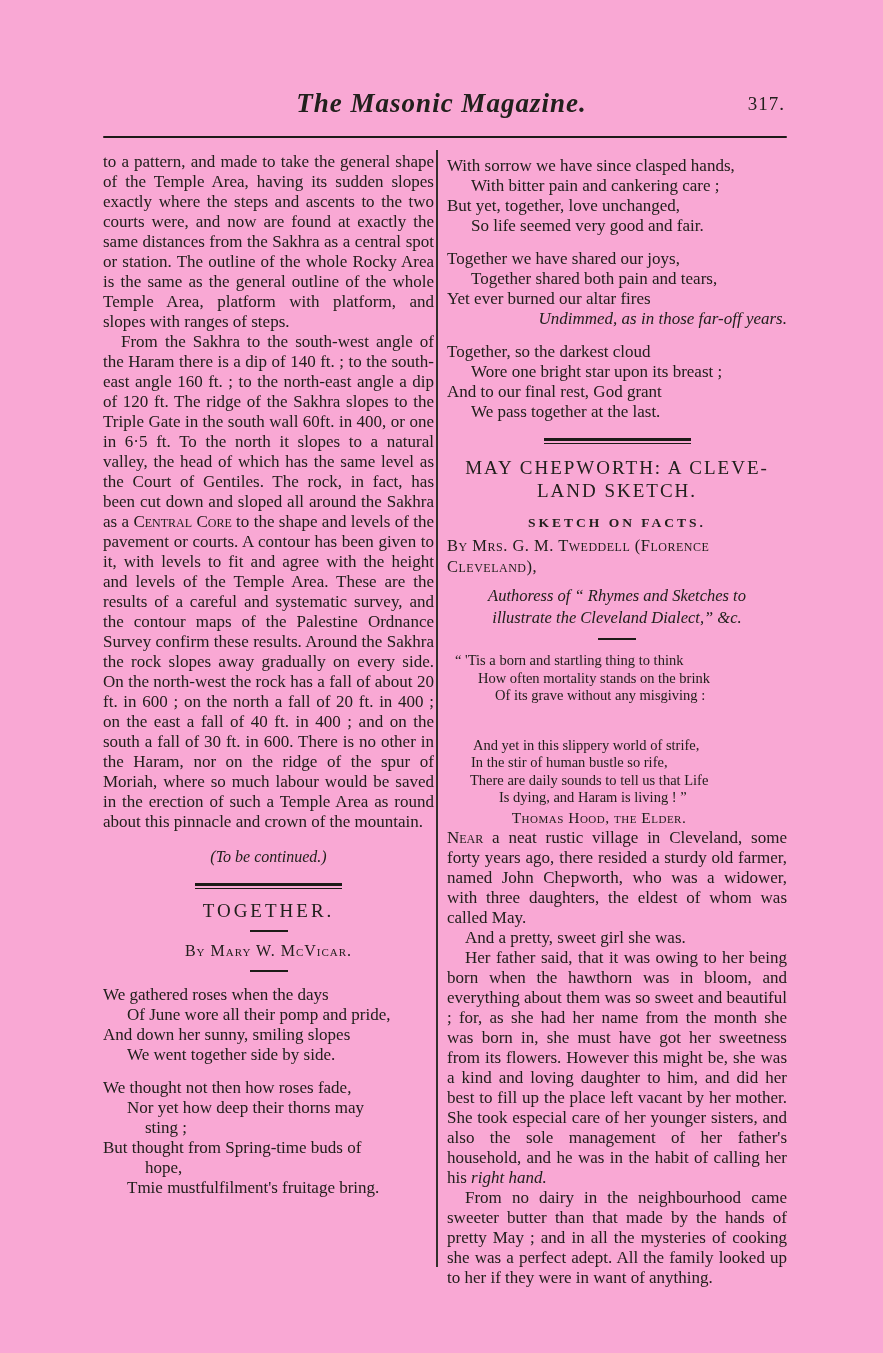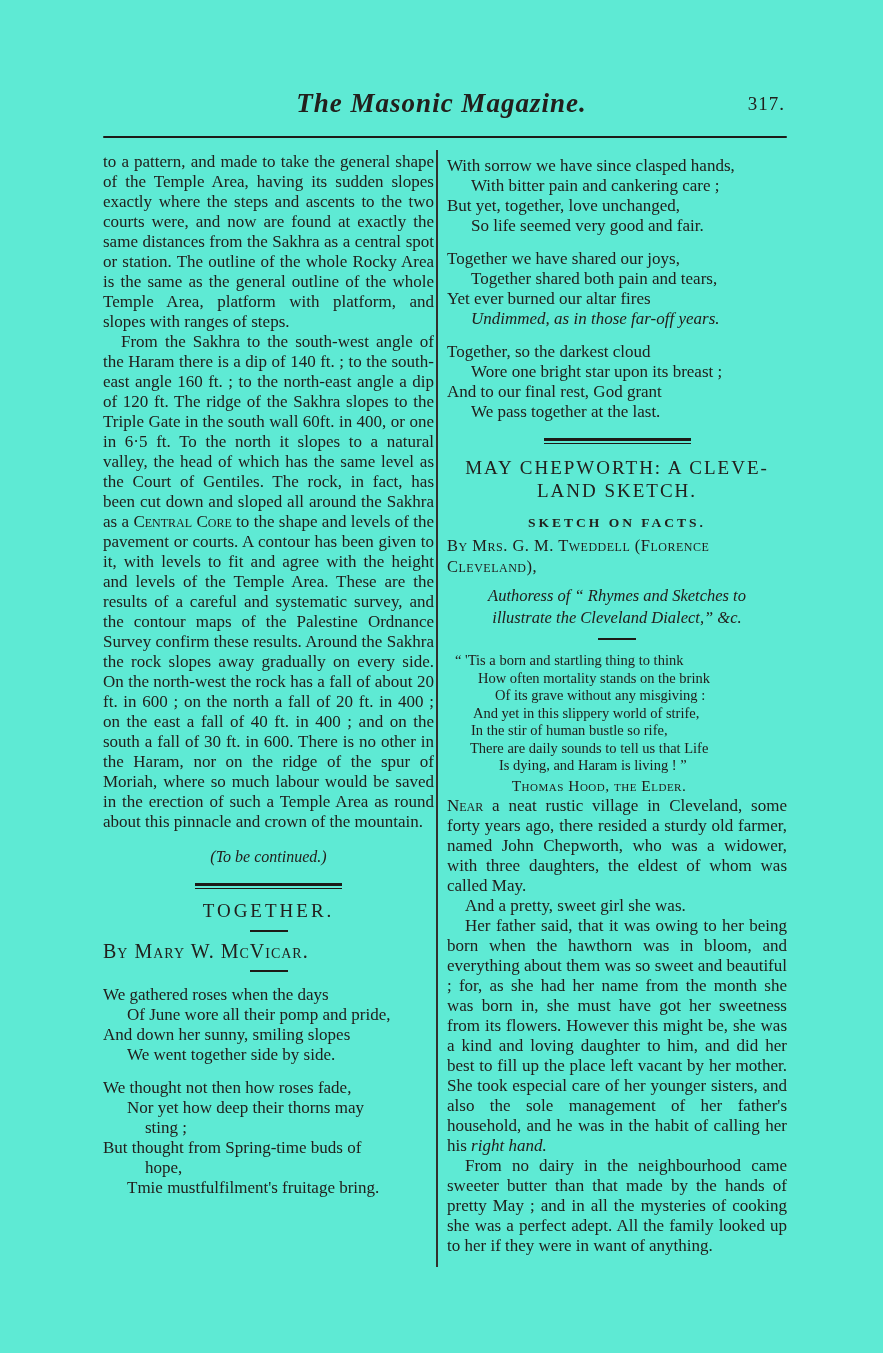--- a/index.html
+++ b/index.html
@@ -4,21 +4,21 @@
 <style>
   html,body{margin:0;padding:0;}
   body{
     width:883px;height:1353px;
     background:#f2f0ec;
     font-family:"Liberation Serif","DejaVu Serif",serif;
     color:#22201d;
   }
   .page{
     position:relative;width:883px;height:1353px;
-    background:#5eead4;
+    background:#f9a8d4;
     overflow:hidden;
   }
   
   .header-title{
     position:absolute;top:88px;left:0;width:883px;
     text-align:center;
     font-style:italic;font-weight:bold;font-size:27px;
     letter-spacing:1px;
   }
   .page-number{
@@ -35,41 +35,41 @@
   }
   
   .col{position:absolute;top:152px;font-size:17px;line-height:20px;}
   .col-left{left:103px;width:331px;}
   .col-right{left:447px;width:340px;}
   p.body-text{
     margin:0;text-align:justify;
   }
   p.indent{text-indent:18px;}
   .smallcaps{font-variant:small-caps;}
-  .ital{font-style:italic;}
+  .ital{font-style:italic;text-align:right;}
   
   .continued{
     margin:15px 0 0 0;text-align:center;font-style:italic;font-size:16px;
   }
   
   .heavy-rule{
     width:147px;margin:16px auto 12px auto;height:2px;
     border-top:3px solid #1d1b18;border-bottom:1px solid #1d1b18;
   }
   .short-rule{
     width:38px;margin:9px auto;height:0;
     border-top:2px solid #1d1b18;
   }
   
   .section-title{
     margin:10px 0 0 0;text-align:center;
     font-size:19px;font-weight:normal;letter-spacing:3px;
   }
   .byline{
-    margin:2px 0 0 0;text-align:left;font-size:20px;letter-spacing:1px;
+    margin:2px 0 0 0;text-align:center;font-size:16px;letter-spacing:1px;
   }
   .stanza{margin:13px 0 0 0;}
   .pline{white-space:nowrap;}
   .pi1{padding-left:24px;}
   .pi2{padding-left:42px;}
   
   .sketch-title{
     margin:2px 0 0 0;text-align:center;
     font-size:19px;font-weight:normal;letter-spacing:2px;line-height:23px;
   }
@@ -81,21 +81,21 @@
     margin:2px 0 0 0;text-align:left;font-size:16.5px;line-height:21px;letter-spacing:0.5px;
   }
   .authoress{
     margin:8px 0 0 0;text-align:center;font-style:italic;font-size:16.5px;line-height:22px;
   }
   
   .quote{margin:12px 0 0 0;font-size:14.5px;line-height:17.5px;}
   .q0{padding-left:8px;}
   .q1{padding-left:31px;}
   .q2{padding-left:48px;}
-  .q3{padding-left:26px;}
+  .q3{padding-left:26px;margin-top:32px;}
   .q4{padding-left:24px;}
   .q5{padding-left:23px;}
   .q6{padding-left:52px;}
   .quote-attr{
     margin:1px 36px 0 0;text-align:center;
     font-variant:small-caps;font-size:15.5px;letter-spacing:0.5px;
   }
   .first-para{margin-top:3px;}
 </style>
 </head>

